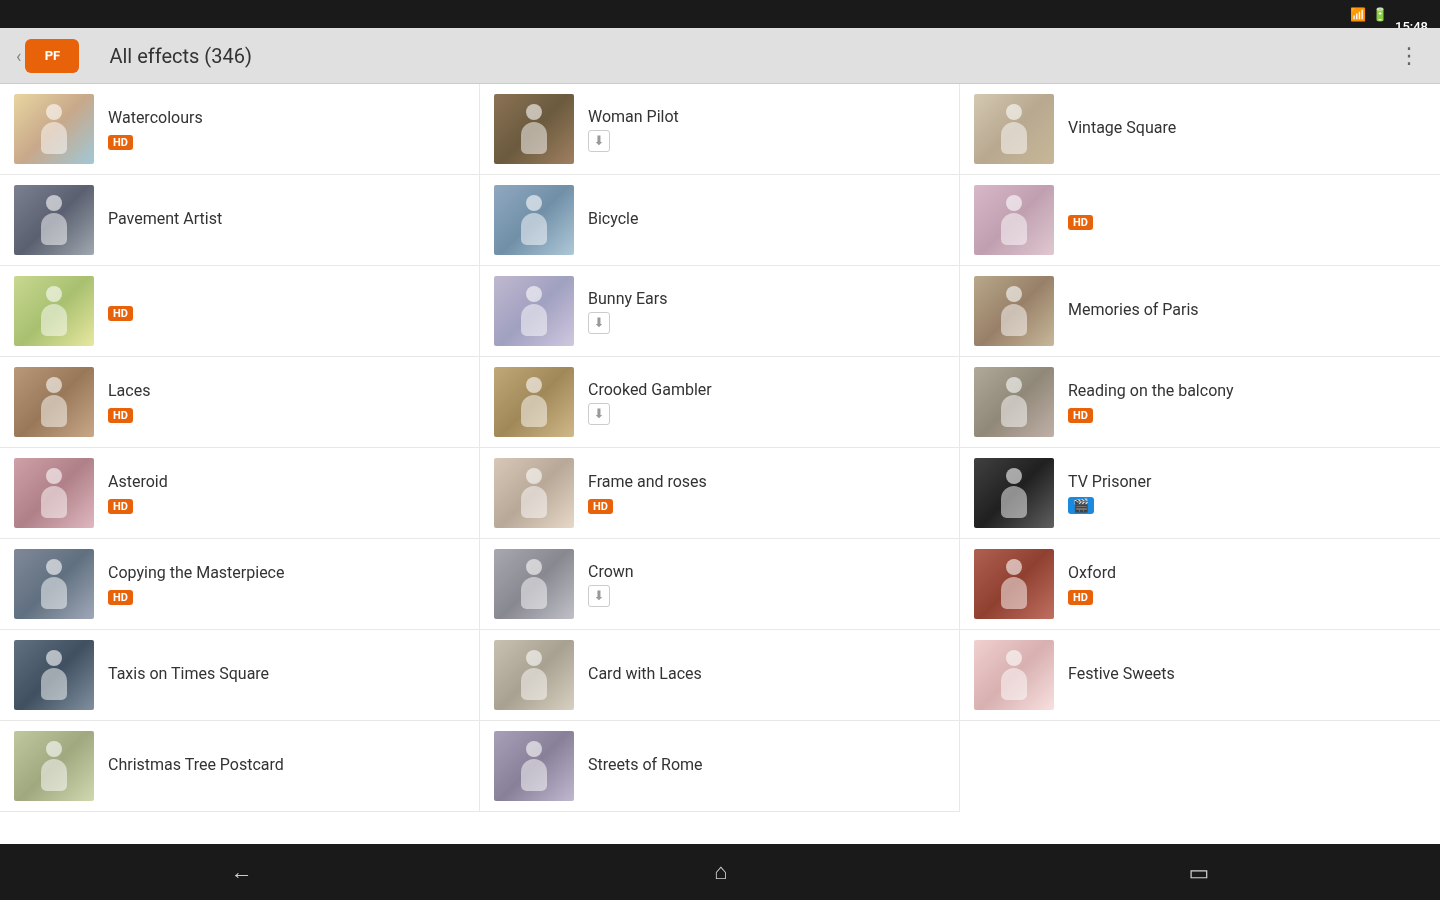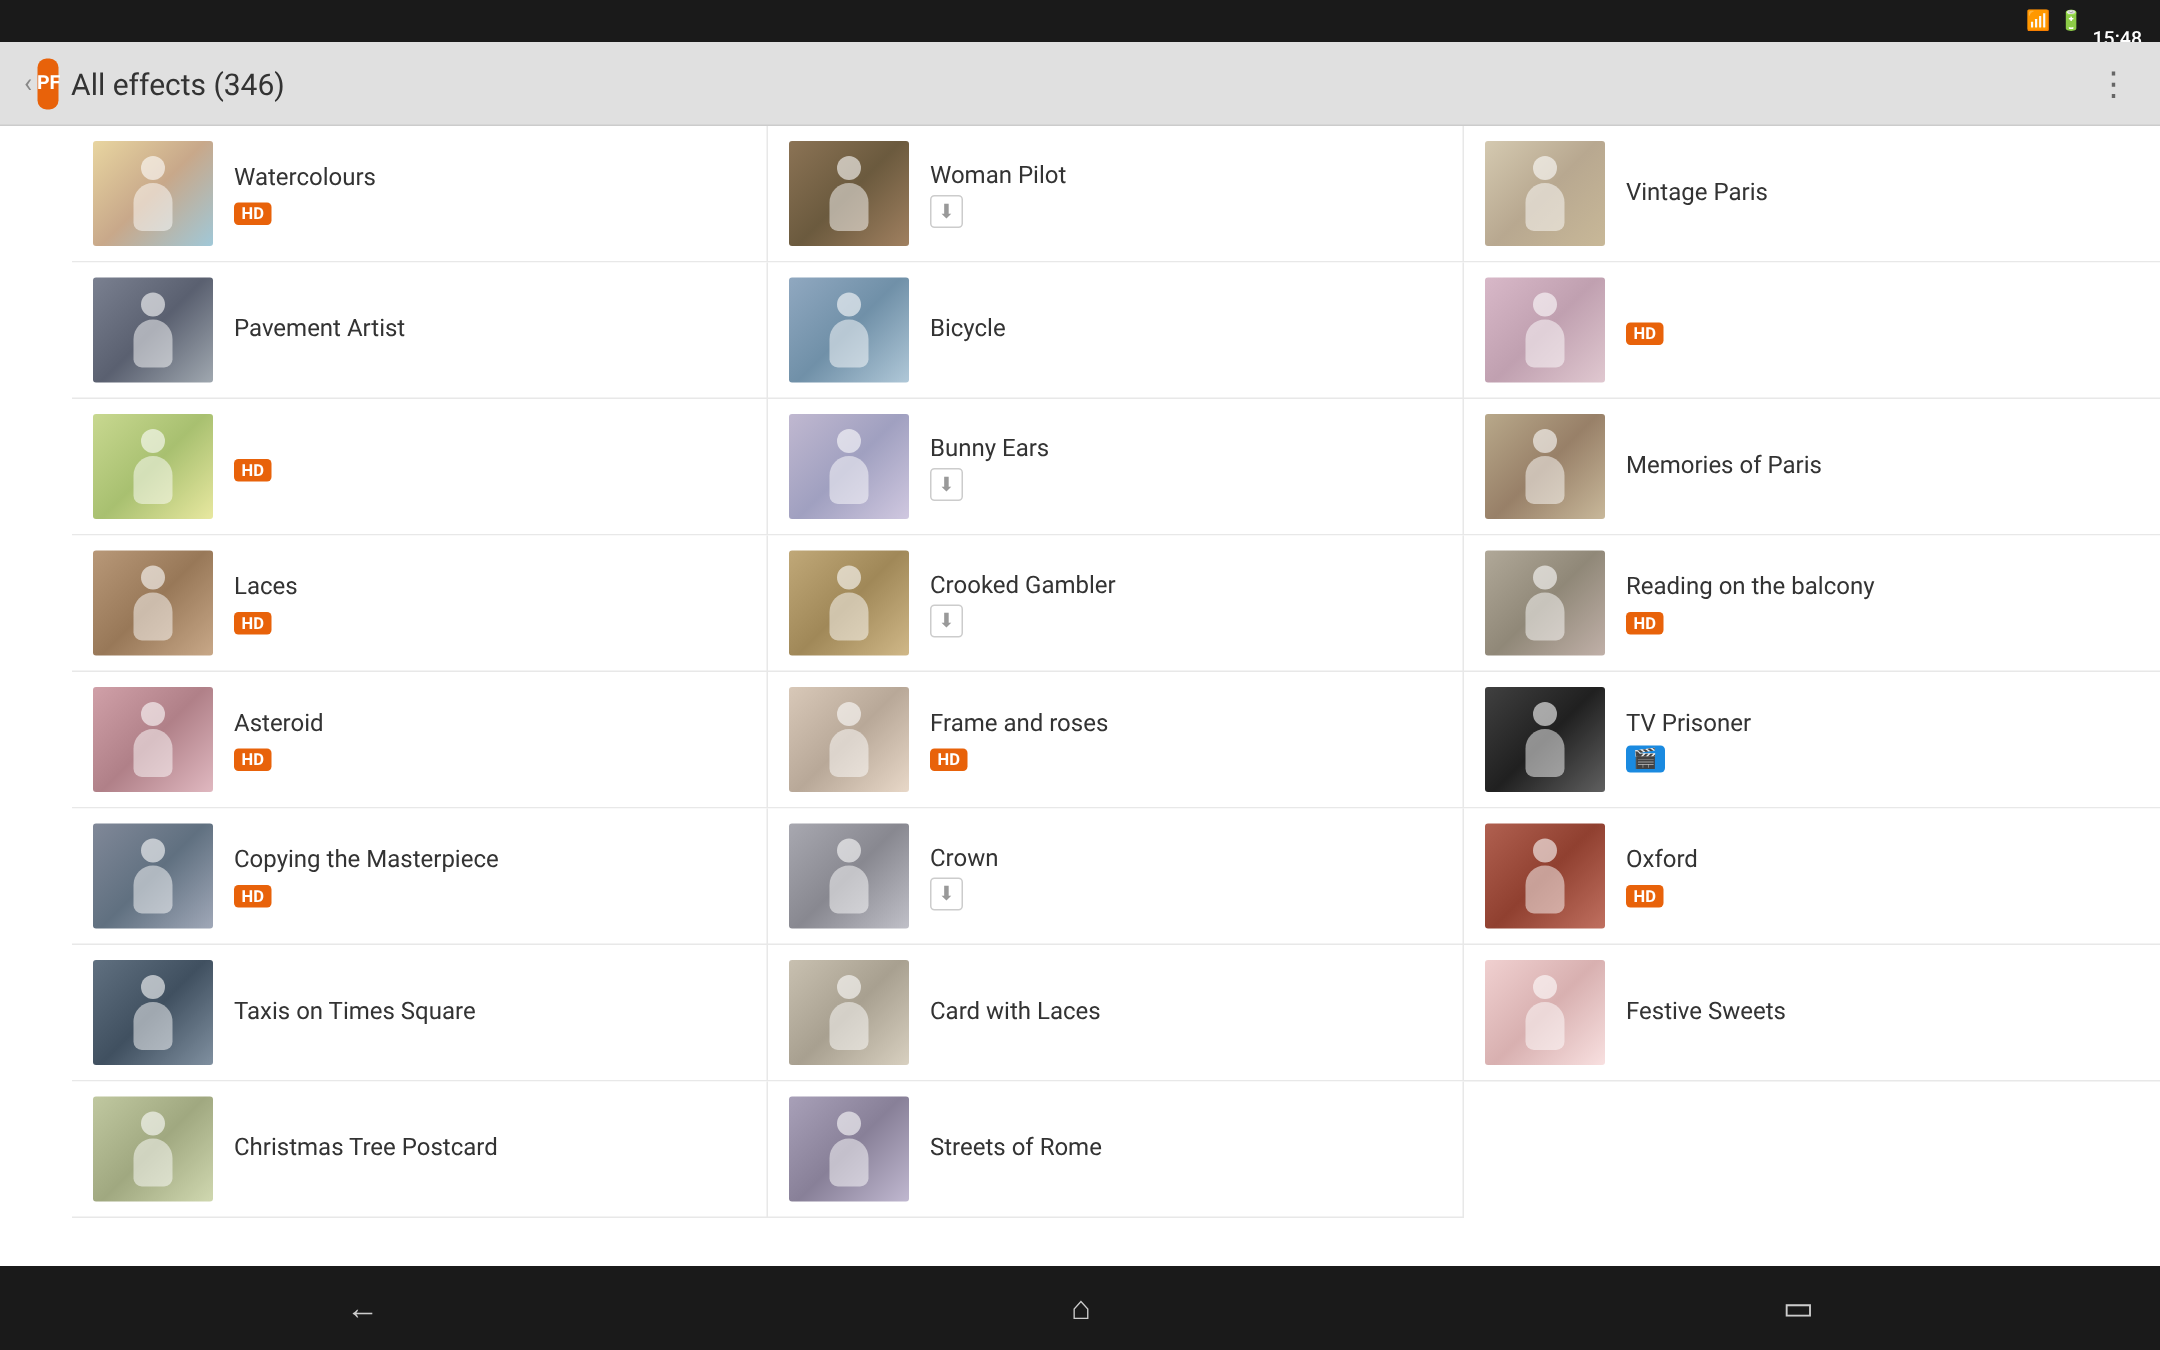--- a/index.html
+++ b/index.html
@@ -52,27 +52,27 @@
       color: #888;
       font-size: 18px;
       margin-right: 4px;
       cursor: pointer;
     }
     .app-logo {
       background: #e8620a;
       color: white;
       font-weight: bold;
       font-size: 13px;
-      width: 14px;
+      width: 54px;
       height: 34px;
       display: flex;
       align-items: center;
       justify-content: center;
       border-radius: 6px;
-      margin-right: 8px;
+      margin-right: 30px;
     }
     .top-bar-title {
       font-size: 20px;
       color: #333;
       font-weight: 400;
       flex: 1;
     }
     .menu-dots {
       color: #666;
       font-size: 22px;
@@ -85,21 +85,20 @@
       flex: 1;
       background: #fff;
       overflow-y: auto;
       overflow-x: hidden;
     }
 
     
     .grid {
       display: grid;
       grid-template-columns: repeat(3, 1fr);
-      padding-left: 48px;
     }
 
     .grid-item {
       display: flex;
       align-items: center;
       padding: 10px 14px;
       border-bottom: 1px solid #e8e8e8;
       border-right: 1px solid #e8e8e8;
       min-height: 88px;
       background: #fff;
@@ -256,21 +255,21 @@
         <div class="thumb thumb-woman-pilot">
           <div class="person-silhouette"></div>
         </div>
         <div class="item-info"><div class="item-name">Woman Pilot</div><span class="badge-download">⬇</span></div>
       </div>
       <div class="grid-item">
         <div class="thumb thumb-vintage-table">
           <div class="person-silhouette"></div>
         </div>
         <div class="item-info">
-          <div class="item-name">Vintage Paris</div>
+          <div class="item-name">Vintage Square</div>
         </div>
       </div>
       <div class="grid-item">
         <div class="thumb thumb-pavement-artist">
           <div class="person-silhouette"></div>
         </div>
         <div class="item-info">
           <div class="item-name">Pavement Artist</div>
         </div>
       </div>

